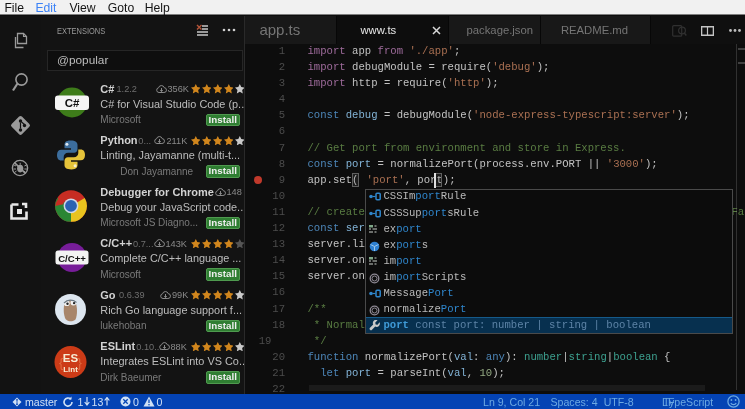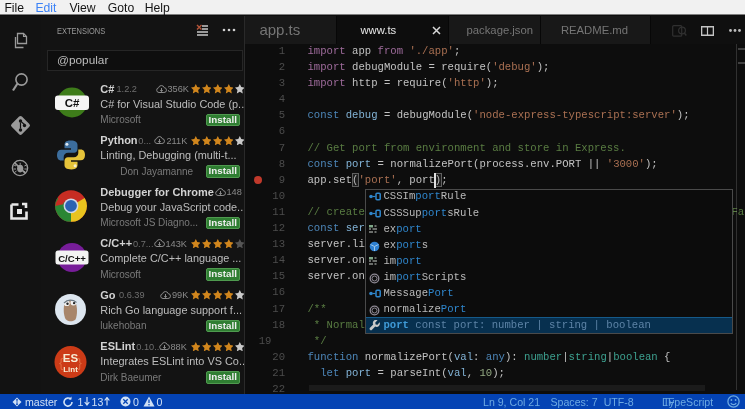--- a/index.html
+++ b/index.html
@@ -106,21 +106,21 @@
   </svg>
 <svg class="a" style="left:212.6px;top:135.5px;" width="9.6" height="9.6" viewBox="0 0 9 9">
     <path d="M4.5 0 L5.9 2.9 L9 3.4 L6.7 5.6 L7.3 8.8 L4.5 7.2 L1.7 8.8 L2.3 5.6 L0 3.4 L3.1 2.9 Z" fill="#d1861d"></path>
   </svg>
 <svg class="a" style="left:223.65px;top:135.5px;" width="9.6" height="9.6" viewBox="0 0 9 9">
     <path d="M4.5 0 L5.9 2.9 L9 3.4 L6.7 5.6 L7.3 8.8 L4.5 7.2 L1.7 8.8 L2.3 5.6 L0 3.4 L3.1 2.9 Z" fill="#d1861d"></path>
   </svg>
 <svg class="a" style="left:234.7px;top:135.5px;" width="9.6" height="9.6" viewBox="0 0 9 9">
     <path d="M4.5 0 L5.9 2.9 L9 3.4 L6.7 5.6 L7.3 8.8 L4.5 7.2 L1.7 8.8 L2.3 5.6 L0 3.4 L3.1 2.9 Z" fill="#c9c9c9"></path>
   </svg>
-<div class="a" style="left:100.3px;top:149.0px;height:13px;line-height:13px;font-size:10.9px;color:#bdbdbd;">Linting, Debugging (multi-t...</div>
+<div class="a" style="left:100.3px;top:149.0px;height:13px;line-height:13px;font-size:10.9px;color:#bdbdbd;">Linting, Jayamanne (multi-t...</div>
 <div class="a" style="left:100.3px;top:165.5px;height:12px;line-height:12px;font-size:10px;color:#7a7a7a;margin-left:20px;">Don Jayamanne</div>
 <div class="a" style="left:205.5px;top:165.0px;width:34.5px;height:12.5px;background:#2f7e32;border:1px solid #4f9a4f;border-radius:2px;text-align:center;line-height:10.5px;font-size:9.8px;font-weight:bold;color:#efefef;">Install</div>
 <svg class="a" style="left:54px;top:189px;" width="34" height="34" viewBox="0 0 34 34">
 <circle cx="17" cy="17" r="15.8" fill="#c72d23"></circle>
 <path d="M17 17 L30.7 9.1 A15.8 15.8 0 0 1 17 32.8 Z" fill="#e8c31e"></path>
 <path d="M17 17 L17 32.8 A15.8 15.8 0 0 1 3.3 9.1 Z" fill="#2a8634"></path>
 <path d="M17 17 m-15.8 0 a15.8 15.8 0 0 1 27.4 -7.9 l-11.6 0 a8 8 0 0 0 -7.8 6.2 z" fill="#c72d23"></path>
 <circle cx="17" cy="16.8" r="7.4" fill="#cfd8e6"></circle>
 <circle cx="17" cy="16.8" r="5.9" fill="#2b62b2"></circle>
 </svg>
@@ -266,21 +266,21 @@
 <div class="a mono" style="left:307.5px;top:77.15px;height:13px;line-height:13px;"><i style="color:#9e6b9b;">import</i><i style="color:#c2c2c2;"> http = require(</i><i style="color:#aa7052;">'http'</i><i style="color:#c2c2c2;">);</i></div>
 <div class="a mono" style="left:245px;top:93.25px;width:40px;height:13px;line-height:13px;text-align:right;color:#4c4c4c;">4</div>
 <div class="a mono" style="left:245px;top:109.35000000000001px;width:40px;height:13px;line-height:13px;text-align:right;color:#4c4c4c;">5</div>
 <div class="a mono" style="left:307.5px;top:109.35000000000001px;height:13px;line-height:13px;"><i style="color:#4d86b8;">const</i><i style="color:#c2c2c2;"> </i><i style="color:#82b3d6;">debug</i><i style="color:#c2c2c2;"> = debugModule(</i><i style="color:#aa7052;">'node-express-typescript:server'</i><i style="color:#c2c2c2;">);</i></div>
 <div class="a mono" style="left:245px;top:125.45px;width:40px;height:13px;line-height:13px;text-align:right;color:#4c4c4c;">6</div>
 <div class="a mono" style="left:245px;top:141.55px;width:40px;height:13px;line-height:13px;text-align:right;color:#4c4c4c;">7</div>
 <div class="a mono" style="left:307.5px;top:141.55px;height:13px;line-height:13px;"><i style="color:#597c42;">// Get port from environment and store in Express.</i></div>
 <div class="a mono" style="left:245px;top:157.65000000000003px;width:40px;height:13px;line-height:13px;text-align:right;color:#4c4c4c;">8</div>
 <div class="a mono" style="left:307.5px;top:157.65000000000003px;height:13px;line-height:13px;"><i style="color:#4d86b8;">const</i><i style="color:#c2c2c2;"> </i><i style="color:#82b3d6;">port</i><i style="color:#c2c2c2;"> = normalizePort(process.env.PORT || </i><i style="color:#aa7052;">'3000'</i><i style="color:#c2c2c2;">);</i></div>
 <div class="a mono" style="left:245px;top:173.75px;width:40px;height:13px;line-height:13px;text-align:right;color:#4c4c4c;">9</div>
-<div class="a mono" style="left:307.5px;top:173.75px;height:13px;line-height:13px;"><i style="color:#c2c2c2;">app.set(</i><i style="color:#aa7052;">'port'</i><i style="color:#c2c2c2;">, port);</i></div>
+<div class="a mono" style="left:307.5px;top:173.75px;height:13px;line-height:13px;"><i style="color:#c2c2c2;">app.set(</i><i style="color:#aa7052;padding-left:8px;">'port'</i><i style="color:#c2c2c2;">, port);</i></div>
 <div class="a mono" style="left:245px;top:189.85000000000002px;width:40px;height:13px;line-height:13px;text-align:right;color:#4c4c4c;">10</div>
 <div class="a mono" style="left:245px;top:205.95px;width:40px;height:13px;line-height:13px;text-align:right;color:#4c4c4c;">11</div>
 <div class="a mono" style="left:307.5px;top:205.95px;height:13px;line-height:13px;"><i style="color:#597c42;">// create</i></div>
 <div class="a mono" style="left:245px;top:222.05px;width:40px;height:13px;line-height:13px;text-align:right;color:#4c4c4c;">12</div>
 <div class="a mono" style="left:307.5px;top:222.05px;height:13px;line-height:13px;"><i style="color:#4d86b8;">const</i><i style="color:#c2c2c2;"> </i><i style="color:#82b3d6;">server</i><i style="color:#c2c2c2;"> = http.createServer(app);</i></div>
 <div class="a mono" style="left:245px;top:238.15000000000003px;width:40px;height:13px;line-height:13px;text-align:right;color:#4c4c4c;">13</div>
 <div class="a mono" style="left:307.5px;top:238.15000000000003px;height:13px;line-height:13px;"><i style="color:#c2c2c2;">server.listen(port);</i></div>
 <div class="a mono" style="left:245px;top:254.25px;width:40px;height:13px;line-height:13px;text-align:right;color:#4c4c4c;">14</div>
 <div class="a mono" style="left:307.5px;top:254.25px;height:13px;line-height:13px;"><i style="color:#c2c2c2;">server.on(</i><i style="color:#aa7052;">'error'</i><i style="color:#c2c2c2;">, onError);</i></div>
 <div class="a mono" style="left:245px;top:270.35px;width:40px;height:13px;line-height:13px;text-align:right;color:#4c4c4c;">15</div>
@@ -380,21 +380,21 @@
 <path d="M3.3 3.3 L7.7 7.7 M7.7 3.3 L3.3 7.7" stroke="#0443b4" stroke-width="1.3"></path>
   </svg>
 <div class="a" style="left:133px;top:395.5px;height:12px;line-height:12px;font-size:10.6px;color:#cfe0f5;">0</div>
 <svg class="a" style="left:143px;top:395.5px;" width="12" height="11" viewBox="0 0 12 11">
 <path d="M6 0.5 L11.5 10.5 H0.5 Z" fill="#cfe0f5"></path>
 <path d="M6 3.6 v3.4" stroke="#0443b4" stroke-width="1.2"></path>
     <circle cx="6" cy="8.8" r="0.8" fill="#0443b4"></circle>
   </svg>
 <div class="a" style="left:156.5px;top:395.5px;height:12px;line-height:12px;font-size:10.6px;color:#cfe0f5;">0</div>
 <div class="a" style="left:483px;top:395.5px;height:12px;line-height:12px;font-size:10.6px;color:#6da9e2;">Ln 9, Col 21</div>
-<div class="a" style="left:550.5px;top:395.5px;height:12px;line-height:12px;font-size:10.6px;color:#6da9e2;">Spaces: 7</div>
+<div class="a" style="left:550.5px;top:395.5px;height:12px;line-height:12px;font-size:10.6px;color:#6da9e2;">Spaces: 4</div>
 <div class="a" style="left:603.7px;top:395.5px;height:12px;line-height:12px;font-size:10.6px;color:#6da9e2;">UTF-8</div>
 <div class="a" style="left:662px;top:395.5px;height:12px;line-height:12px;font-size:10.6px;color:#6da9e2;">LF</div>
 <div class="a" style="left:663.1px;top:395.5px;height:12px;line-height:12px;font-size:10.6px;color:#6da9e2;">TypeScript</div>
 <svg class="a" style="left:727px;top:395px;" width="13" height="13" viewBox="0 0 13 13">
 <circle cx="6.5" cy="6.5" r="5.6" fill="none" stroke="#6da9e2" stroke-width="1.3"></circle>
 <circle cx="4.4" cy="5" r="0.9" fill="#6da9e2"></circle>
     <circle cx="8.6" cy="5" r="0.9" fill="#6da9e2"></circle>
 <path d="M3.8 8 a3 3 0 0 0 5.4 0" fill="none" stroke="#6da9e2" stroke-width="1.2"></path>
   </svg>
 </body></html>

